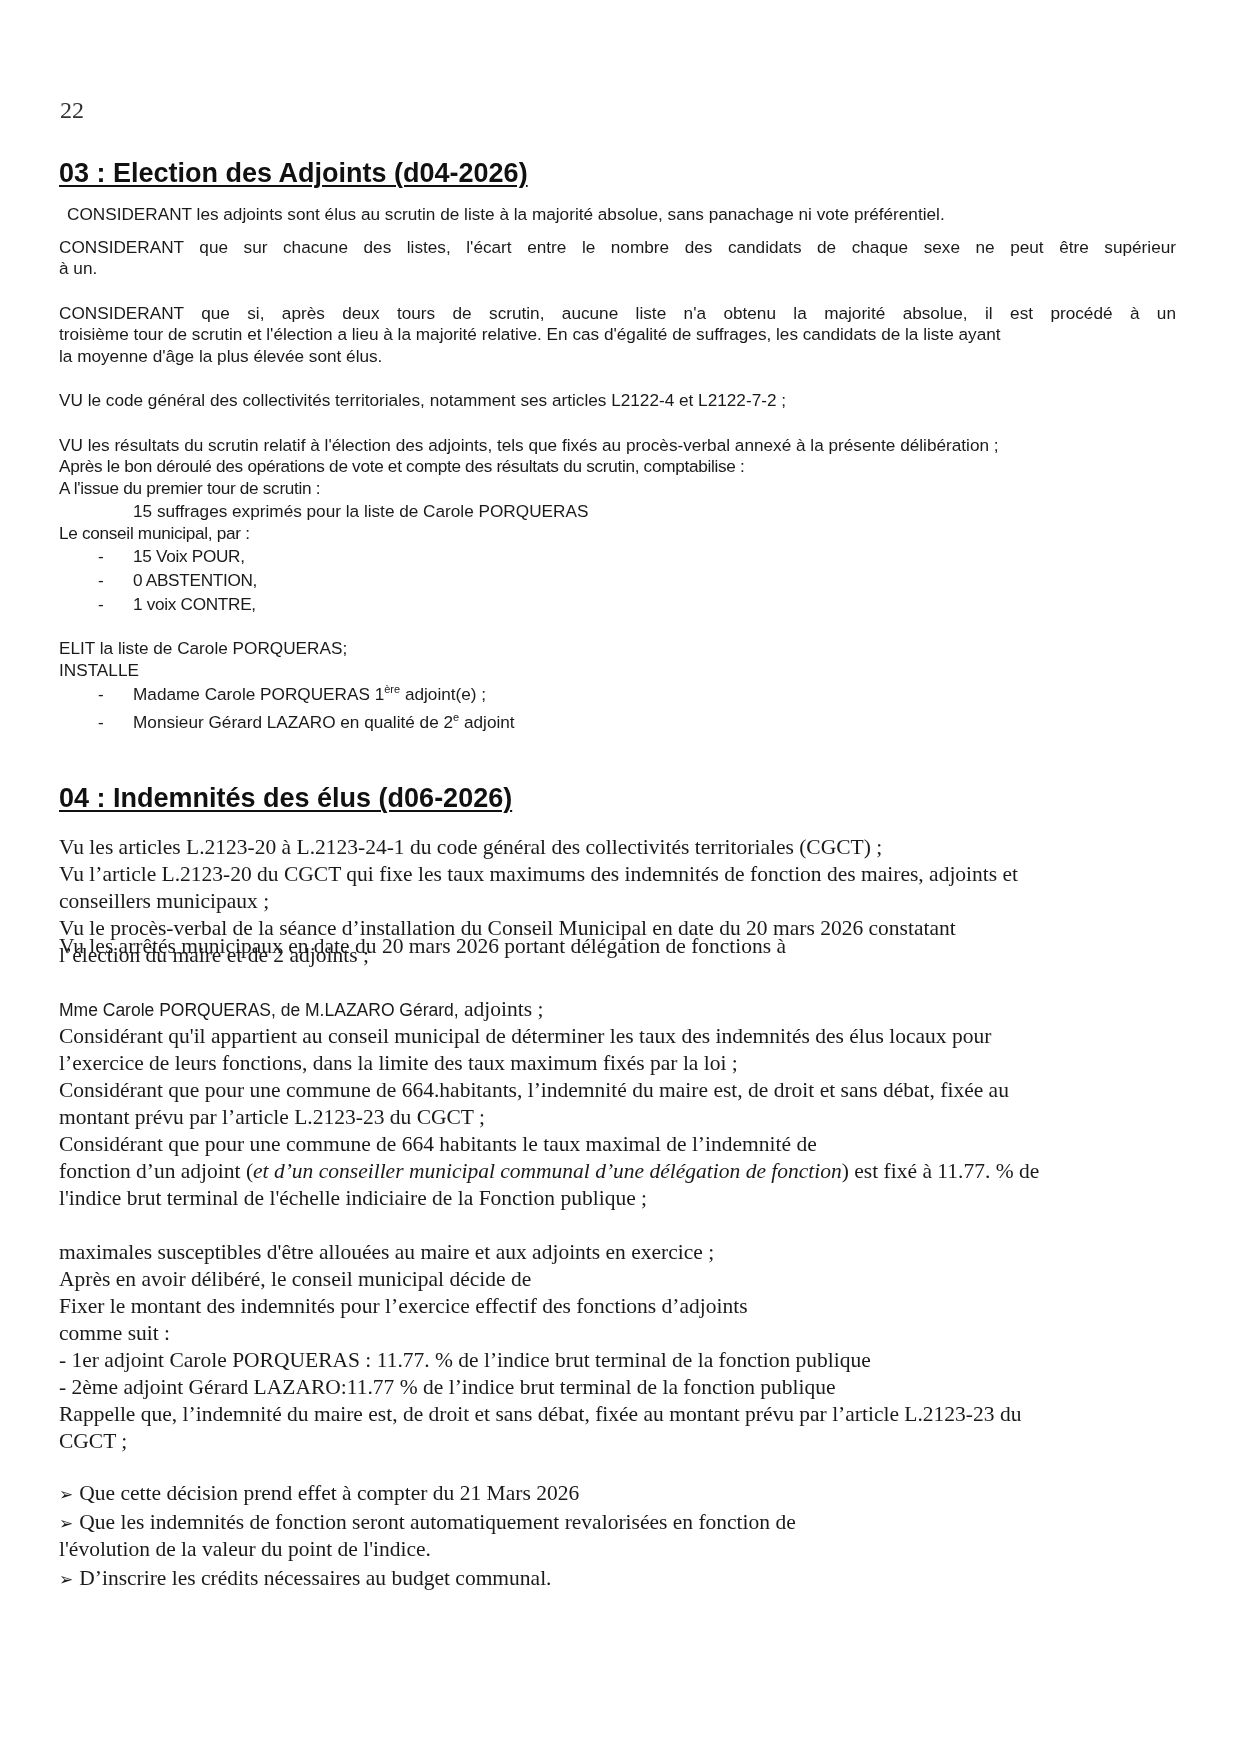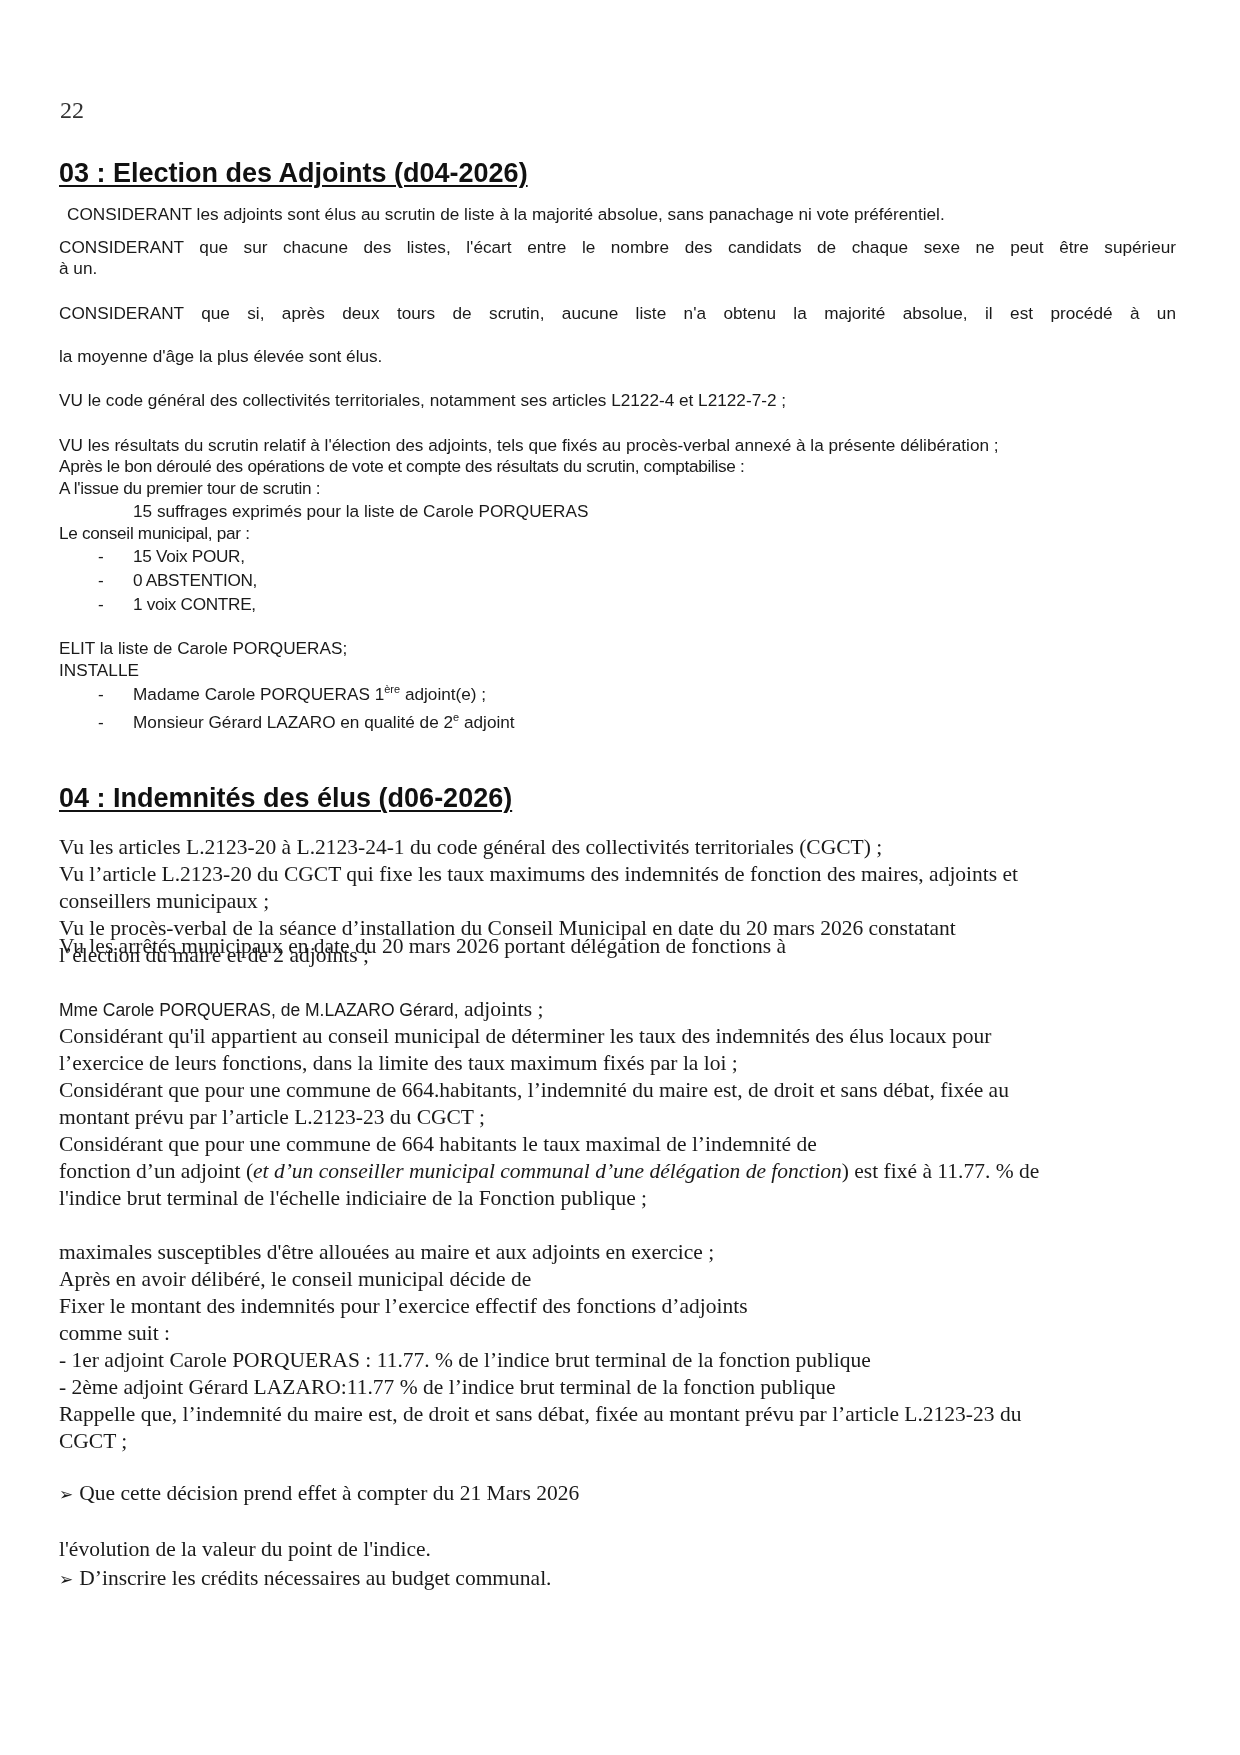--- a/index.html
+++ b/index.html
@@ -27,20 +27,21 @@
   <div class="pagenum">22</div>
 
   <div class="h" style="top:158px;">03 : Election des Adjoints (d04-2026)</div>
 
   <div class="line s" style="top:204px;margin-left:8px;">CONSIDERANT les adjoints sont élus au scrutin de liste à la majorité absolue, sans panachage ni vote préférentiel.</div>
 
   <div class="line s justify" style="top:237px;">CONSIDERANT que sur chacune des listes, l'écart entre le nombre des candidats de chaque sexe ne peut être supérieur</div>
   <div class="line s" style="top:258px;">à un.</div>
 
   <div class="line s justify" style="top:303px;">CONSIDERANT que si, après deux tours de scrutin, aucune liste n'a obtenu la majorité absolue, il est procédé à un</div>
+  <div class="line s" style="top:324px;">troisième tour de scrutin et l'élection a lieu à la majorité relative. En cas d'égalité de suffrages, les candidats de la liste ayant</div>
   <div class="line s" style="top:346px;">la moyenne d'âge la plus élevée sont élus.</div>
 
   <div class="line s" style="top:390px;">VU le code général des collectivités territoriales, notamment ses articles L2122-4 et L2122-7-2 ;</div>
 
   <div class="line s" style="top:435px;">VU les résultats du scrutin relatif à l'élection des adjoints, tels que fixés au procès-verbal annexé à la présente délibération ;</div>
   <div class="line s cond" style="top:456px;">Après le bon déroulé des opérations de vote et compte des résultats du scrutin, comptabilise :</div>
   <div class="line s cond" style="top:478px;">A l'issue du premier tour de scrutin :</div>
   <div class="line s indent1" style="top:501px;">15  suffrages exprimés pour la liste de Carole PORQUERAS</div>
   <div class="line s cond" style="top:523px;">Le conseil municipal, par :</div>
 
@@ -100,18 +101,21 @@
   <div class="line r" style="top:1294px;">Fixer le montant des indemnités pour l’exercice effectif des fonctions d’adjoints</div>
   <div class="line r" style="top:1321px;">comme suit :</div>
   <div class="line r" style="top:1348px;">- 1er adjoint Carole PORQUERAS : 11.77. % de l’indice brut terminal de la fonction publique</div>
   <div class="line r" style="top:1375px;">- 2ème adjoint Gérard LAZARO:11.77 % de l’indice brut terminal de la fonction publique</div>
   <div class="line r" style="top:1402px;">Rappelle que, l’indemnité du maire est, de droit et sans débat, fixée au montant prévu par l’article L.2123-23 du</div>
   <div class="line r" style="top:1429px;">CGCT ;</div>
 
   <div class="line r" style="top:1481px;">
     <span class="arrow">➢</span><span>Que cette décision prend effet à compter du 21 Mars 2026</span>
   </div>
+  <div class="line r" style="top:1510px;">
+    <span class="arrow">➢</span><span>Que les indemnités de fonction seront automatiquement revalorisées en fonction de</span>
+  </div>
   <div class="line r" style="top:1537px;">l'évolution de la valeur du point de l'indice.</div>
   <div class="line r" style="top:1566px;">
     <span class="arrow">➢</span><span>D’inscrire les crédits nécessaires au budget communal.</span>
   </div>
 
 </div>
 
 </body></html>

